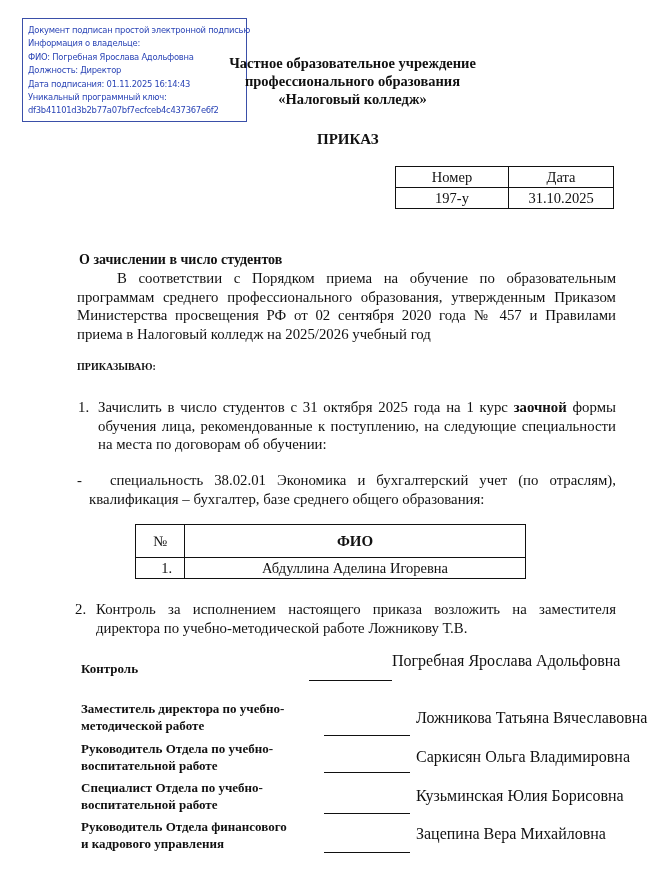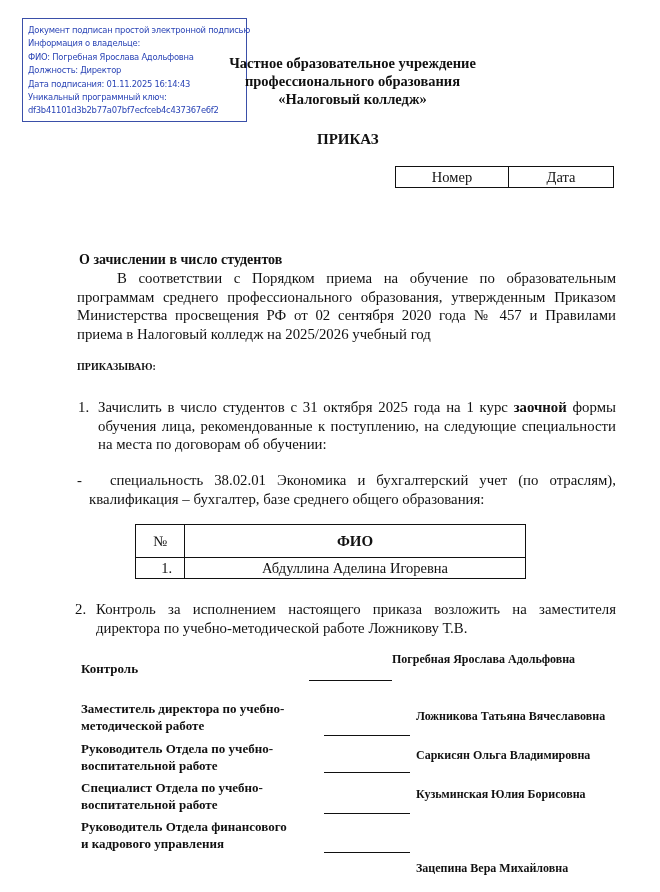--- a/index.html
+++ b/index.html
@@ -47,21 +47,21 @@
   .stud .h td.fio { font-weight: bold; font-size: 15px; }
   .stud td.n { width: 44px; text-align: center; }
   .stud .r td { height: 20px; text-align: center; }
   .stud .r td.n { text-align: right; padding-right: 12px; width: 32px; }
 
   .item2 { left: 77px; top: 600px; width: 539px; font-size: 14.8px; line-height: 18.6px; }
   .item2 .num { position: absolute; left: -2px; top: 0; }
   .item2 .txt { margin-left: 19px; text-align: justify; }
 
   .sig-role { left: 81px; font-weight: bold; font-size: 13px; line-height: 17px; width: 230px; }
-  .sig-name { font-weight: bold; font-size: 12px; white-space: nowrap; }
+  .sig-name { font-weight: normal; font-size: 16px; white-space: nowrap; }
   .sig-line { height: 0; border-top: 1px solid #111; }
 </style>
 </head>
 <body>
 
 <div class="abs stamp">
   <div>Документ подписан простой электронной подписью</div>
   <div>Информация о владельце:</div>
   <div>ФИО: Погребная Ярослава Адольфовна</div>
   <div>Должность: Директор</div>
@@ -76,20 +76,24 @@
   <div>«Налоговый колледж»</div>
 </div>
 
 <div class="abs order-title">ПРИКАЗ</div>
 
 <table class="abs numtab">
   <tbody>
       <tr>
     <td>Номер</td>
     <td>Дата</td>
+  </tr>
+  <tr>
+    <td>197-у</td>
+    <td>31.10.2025</td>
   </tr>
 </tbody>
   </table>
 
 <div class="abs subject">О зачислении в число студентов</div>
 
 <div class="abs para p-intro">В соответствии с Порядком приема на обучение по образовательным программам среднего профессионального образования, утвержденным Приказом Министерства просвещения РФ от 02 сентября 2020 года № 457 и Правилами приема в Налоговый колледж на 2025/2026 учебный год</div>
 
 <div class="abs decree">ПРИКАЗЫВАЮ:</div>
 
@@ -143,14 +147,14 @@
   <div>Специалист Отдела по учебно-</div>
   <div>воспитательной работе</div>
 </div>
 <div class="abs sig-name" style="left:416px; top:787px;">Кузьминская Юлия Борисовна</div>
 <div class="abs sig-line" style="left:324px; top:813px; width:86px;"></div>
 
 <div class="abs sig-role" style="top:818px;">
   <div>Руководитель Отдела финансового</div>
   <div>и кадрового управления</div>
 </div>
-<div class="abs sig-name" style="left:416px; top:825px;margin-top:36px;">Зацепина Вера Михайловна</div>
+<div class="abs sig-name" style="left:416px; top:825px;">Зацепина Вера Михайловна</div>
 <div class="abs sig-line" style="left:324px; top:852px; width:86px;"></div>
 
 </body></html>

